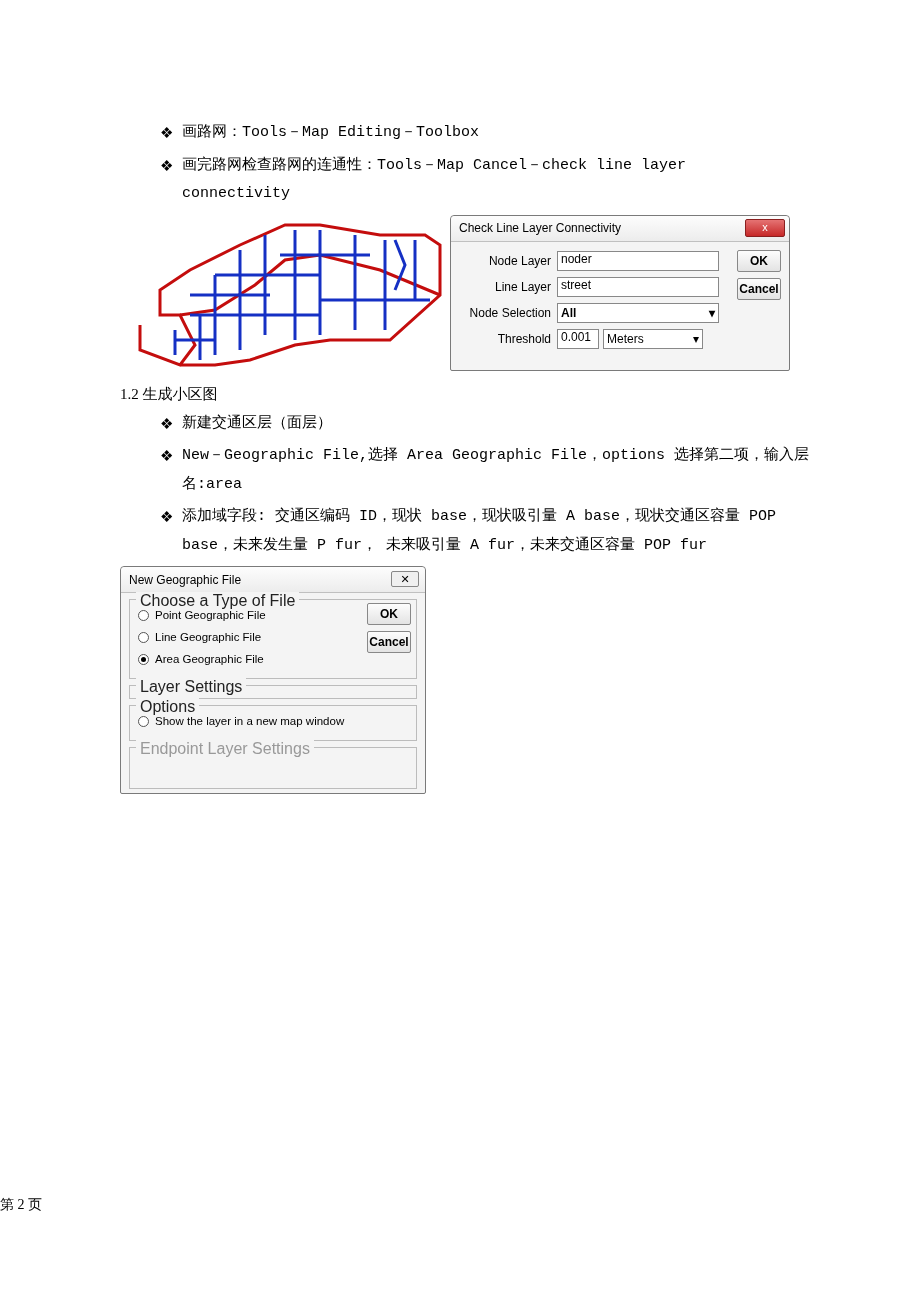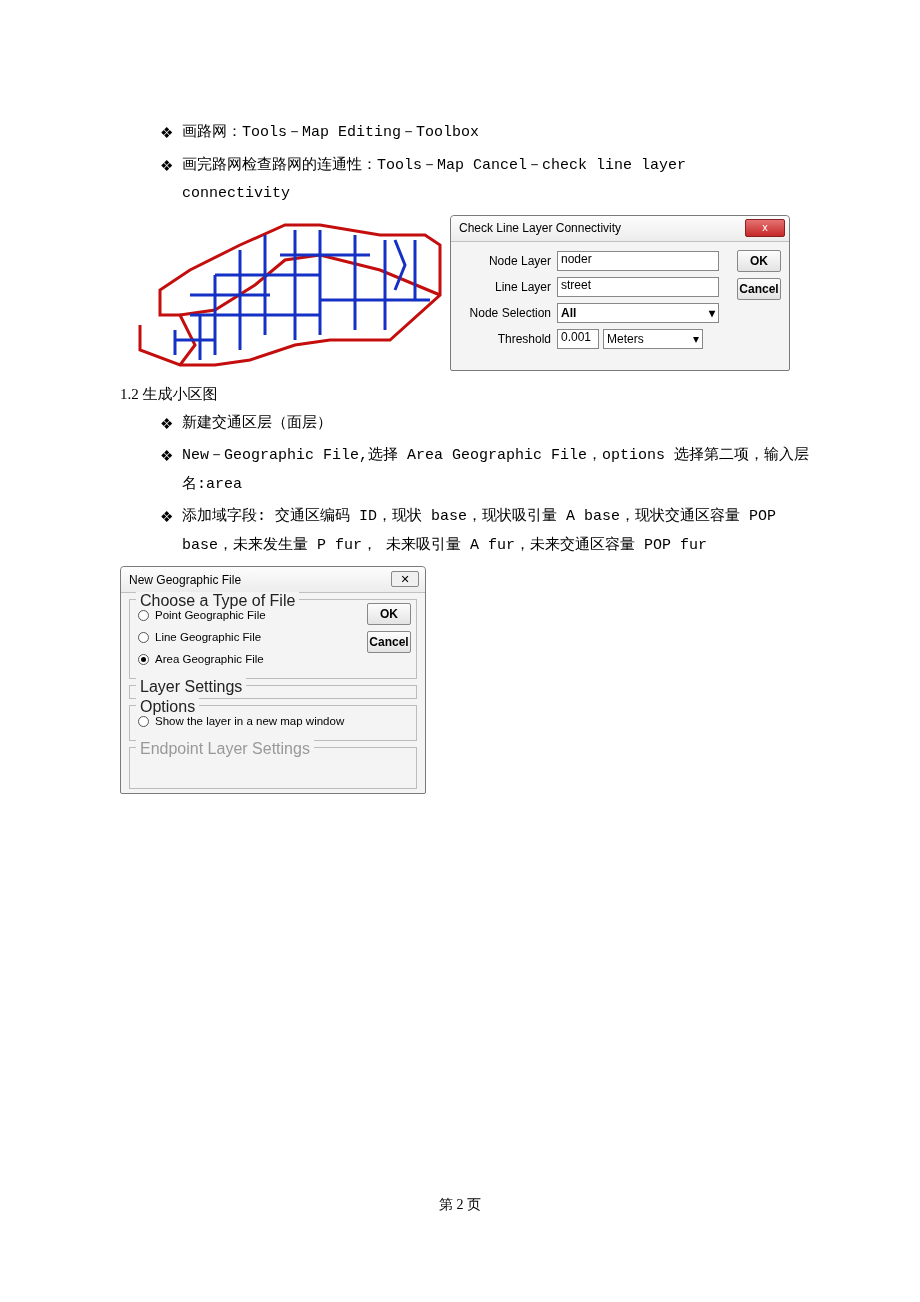--- a/index.html
+++ b/index.html
@@ -111,21 +111,21 @@
     position:absolute; top:-8px; left:6px; background:#f4f4f4; padding:0 4px; font-size:16px; color:#222;
   }
   .radio-row { display:flex; align-items:center; height:22px; gap:6px; font-size:11.5px;}
   .radio-dot { width:11px; height:11px; border:1px solid #555; border-radius:50%; display:inline-flex; align-items:center; justify-content:center; background:#fff;}
   .radio-dot .on { width:5px; height:5px; background:#000; border-radius:50%; }
   .dlg-ngf .btncol { position:absolute; right:14px; top:36px; display:flex; flex-direction:column; gap:6px;}
   .dlg-ngf .name-inp { width:200px; }
   .grp.disabled .legend { color:#999; }
   .grp.disabled { height:42px; }
   .footer {
-    position:absolute; left:0; width:920px; text-align:center; top:1196px;
+    position:absolute; left:0; width:920px; top:1196px;
     font-family:"SimSun","宋体",serif; font-size:14px;
   }
 </style>
 </head>
 <body>
 
 <div class="bullet-item">
   <span class="marker">❖</span>
   <span class="text">画路网：Tools－Map Editing－Toolbox</span>
 </div>

